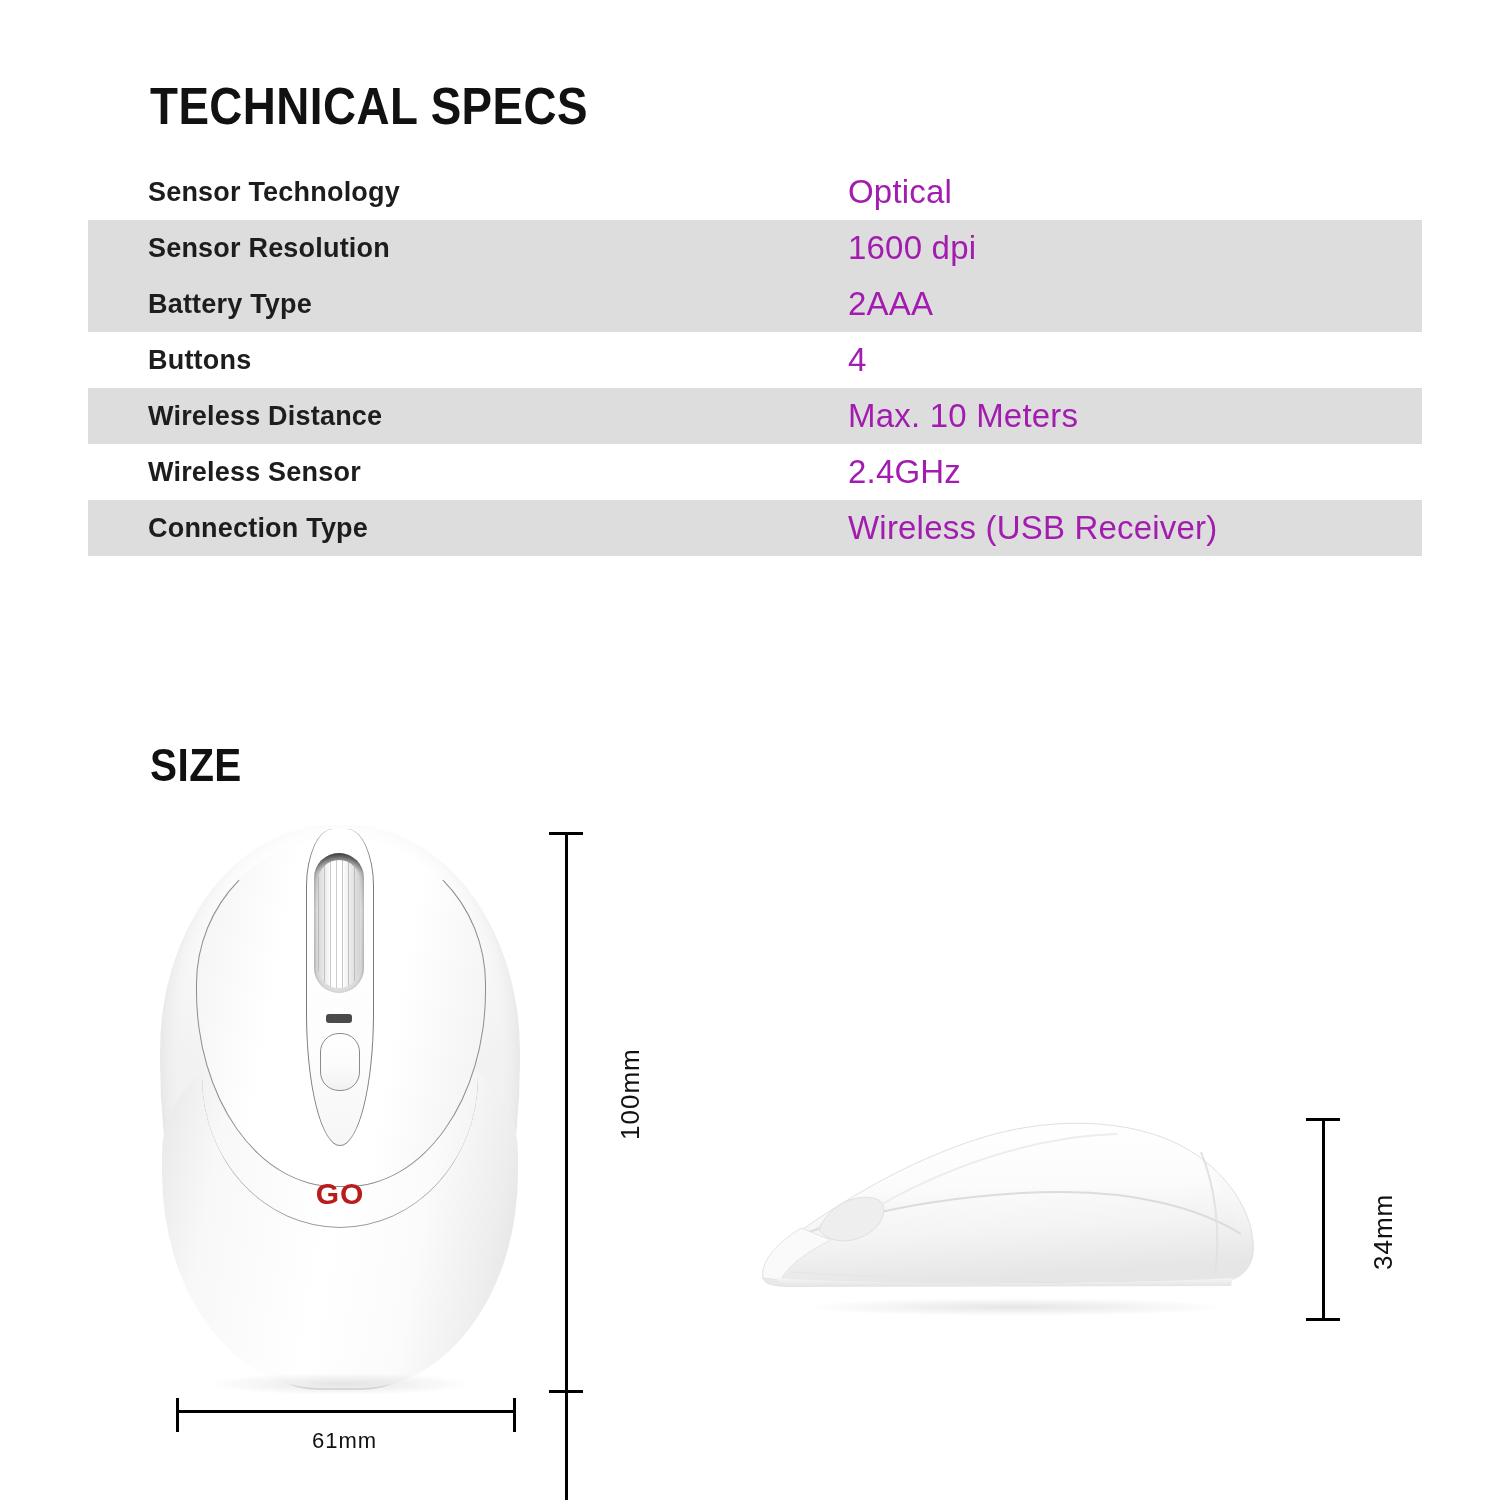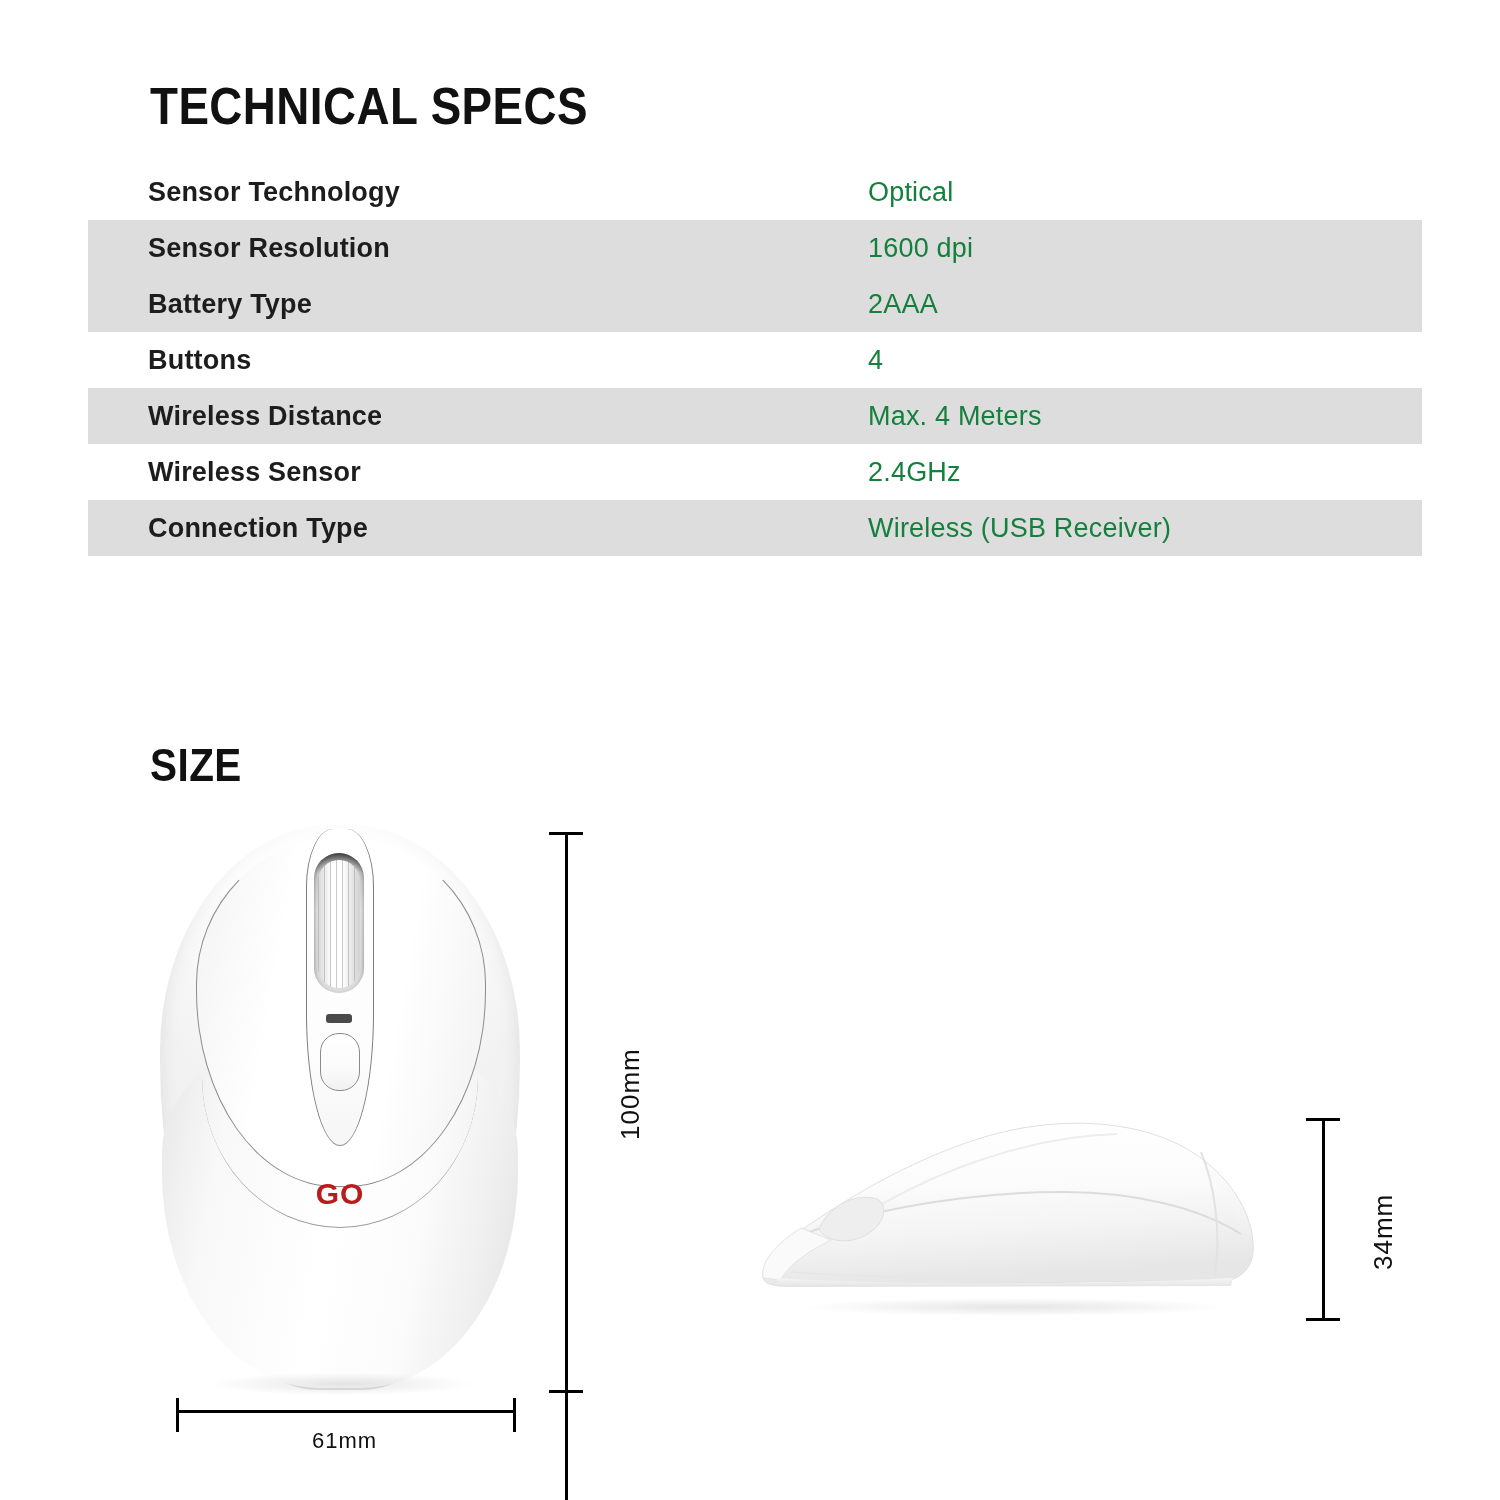--- a/index.html
+++ b/index.html
@@ -63,24 +63,24 @@
     left: 52px;
     font-size: 27px;
     font-weight: 700;
     color: #1d1d1d;
     letter-spacing: 0.2px;
     white-space: nowrap;
     margin-left: 8px;
   }
   .spec-value {
     position: absolute;
-    left: 780px;
-    font-size: 27px;
+    left: 760px;
+    font-size: 33px;
     font-weight: 400;
-    color: #15803d;
+    color: #a21caf;
     letter-spacing: 0.2px;
     white-space: nowrap;
   }
 
   
   #size-figure {
     position: absolute;
     left: 0;
     top: 810px;
     width: 1500px;
@@ -301,21 +301,21 @@
     <div class="spec-row shaded">
       <div class="spec-label">Battery Type</div>
       <div class="spec-value">2AAA</div>
     </div>
     <div class="spec-row">
       <div class="spec-label">Buttons</div>
       <div class="spec-value">4</div>
     </div>
     <div class="spec-row shaded">
       <div class="spec-label">Wireless Distance</div>
-      <div class="spec-value">Max. 4 Meters</div>
+      <div class="spec-value">Max. 10 Meters</div>
     </div>
     <div class="spec-row">
       <div class="spec-label">Wireless Sensor</div>
       <div class="spec-value">2.4GHz</div>
     </div>
     <div class="spec-row shaded">
       <div class="spec-label">Connection Type</div>
       <div class="spec-value">Wireless (USB Receiver)</div>
     </div>
   </div>

